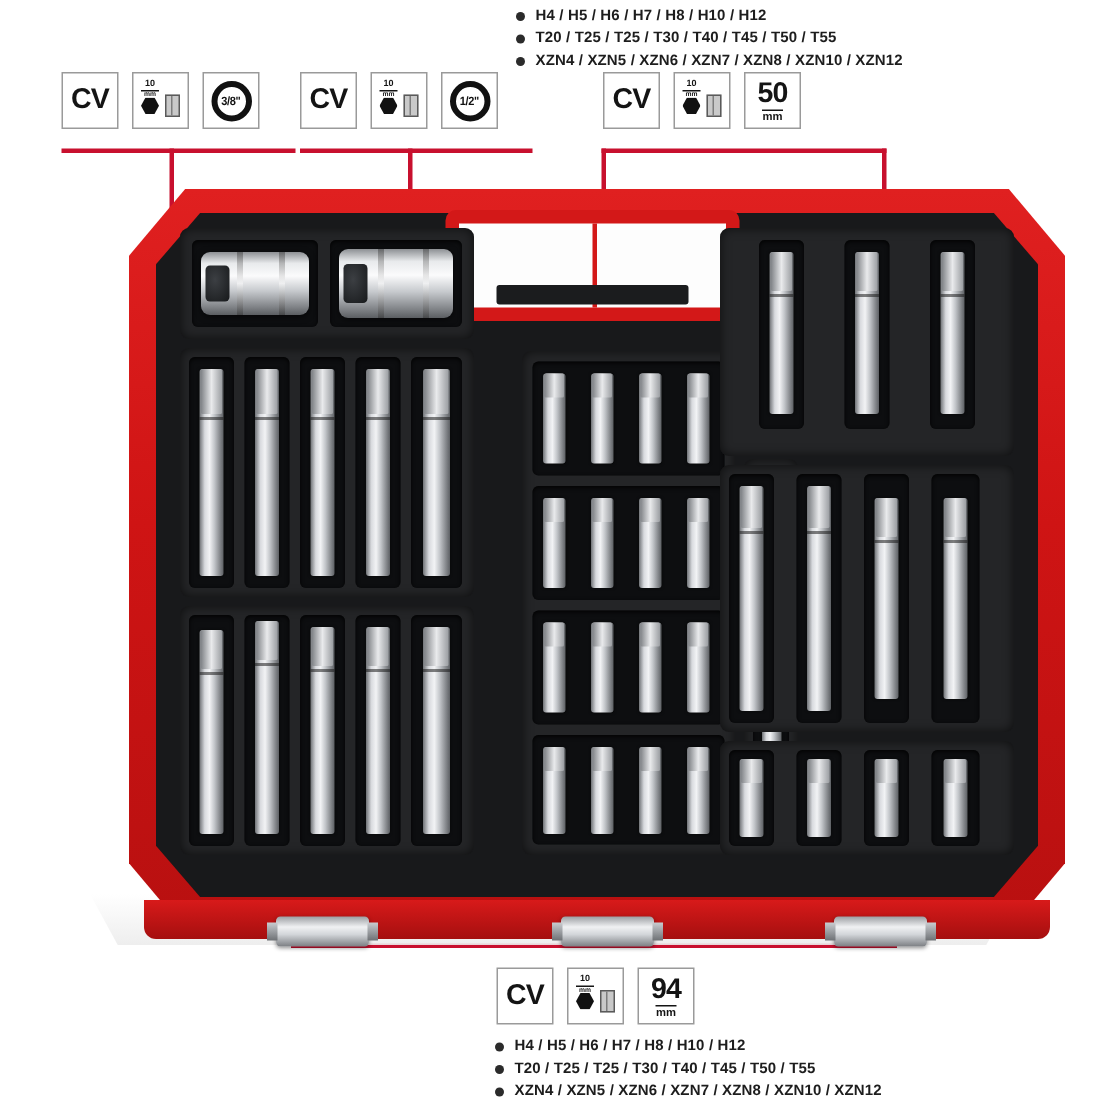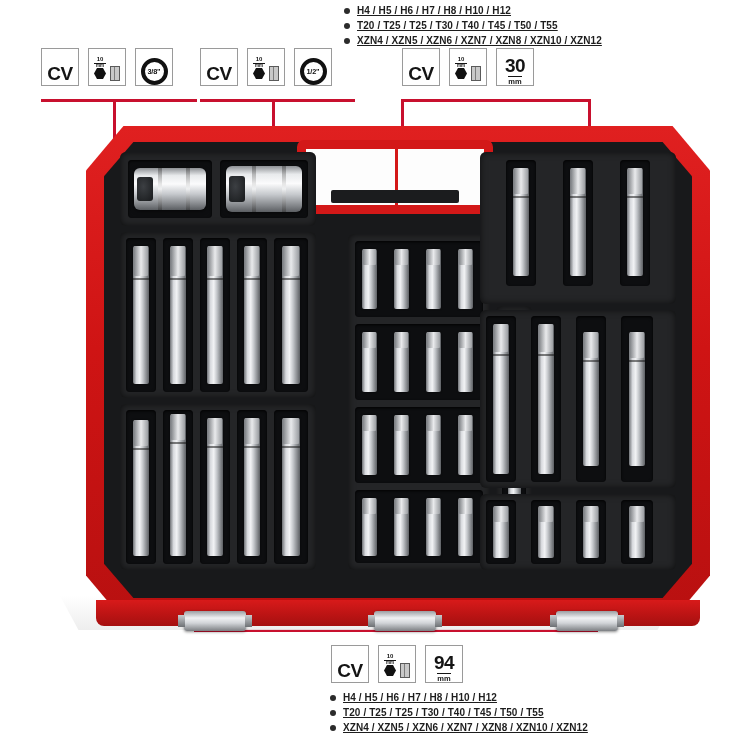--- a/index.html
+++ b/index.html
@@ -4,32 +4,32 @@
 <style>
   html,body{margin:0;padding:0;background:#ffffff;}
   body{
     width:736px;height:736px;position:relative;overflow:hidden;
     font-family:"Liberation Sans", sans-serif;
     -webkit-font-smoothing:antialiased;
   }
 
   
   .spec-block{position:absolute;font-size:10.5px;color:#1d1d1d;letter-spacing:.1px;}
-  .spec-line{display:flex;align-items:center;height:15px;white-space:nowrap;text-decoration:underline;}
+  .spec-line{display:flex;align-items:center;height:15px;white-space:nowrap;}
   .spec-bullet{
     width:6px;height:6px;border-radius:50%;background:#2b2b2b;
     margin-right:7px;flex:none;
   }
   .spec-text{font-weight:bold;font-size:10px;}
 
   
   .badge-row{position:absolute;display:flex;align-items:flex-start;}
   .badge{
     width:38px;height:38px;border:1.4px solid #9a9a9a;background:#fff;
-    display:flex;align-items:flex-end;justify-content:center;
+    display:flex;align-items:center;justify-content:center;
     margin-right:9px;box-sizing:border-box;position:relative;
   }
   .badge:last-child{margin-right:0;}
   .badge-cv{font-size:19px;font-weight:bold;color:#141414;letter-spacing:-.5px;}
   .badge-size{
     display:flex;flex-direction:column;align-items:center;justify-content:center;
     line-height:1;
   }
   .badge-size .num{font-size:19px;font-weight:bold;color:#141414;letter-spacing:-.6px;}
   .badge-size .unit{
@@ -229,21 +229,21 @@
       <span class="cap">
         <span>10</span>
         <span class="u">mm</span>
       </span>
       <span class="hexshape"></span>
       <span class="shank"></span>
     </span>
   </div>
   <div class="badge">
     <span class="badge-size">
-      <span class="num">30</span>
+      <span class="num">50</span>
       <span class="unit">mm</span>
     </span>
   </div>
 </div>
 
 <div class="badge-row" id="badges-g3" style="left:331px;top:645px;">
   <div class="badge">
     <span class="badge-cv">CV</span>
   </div>
   <div class="badge">

